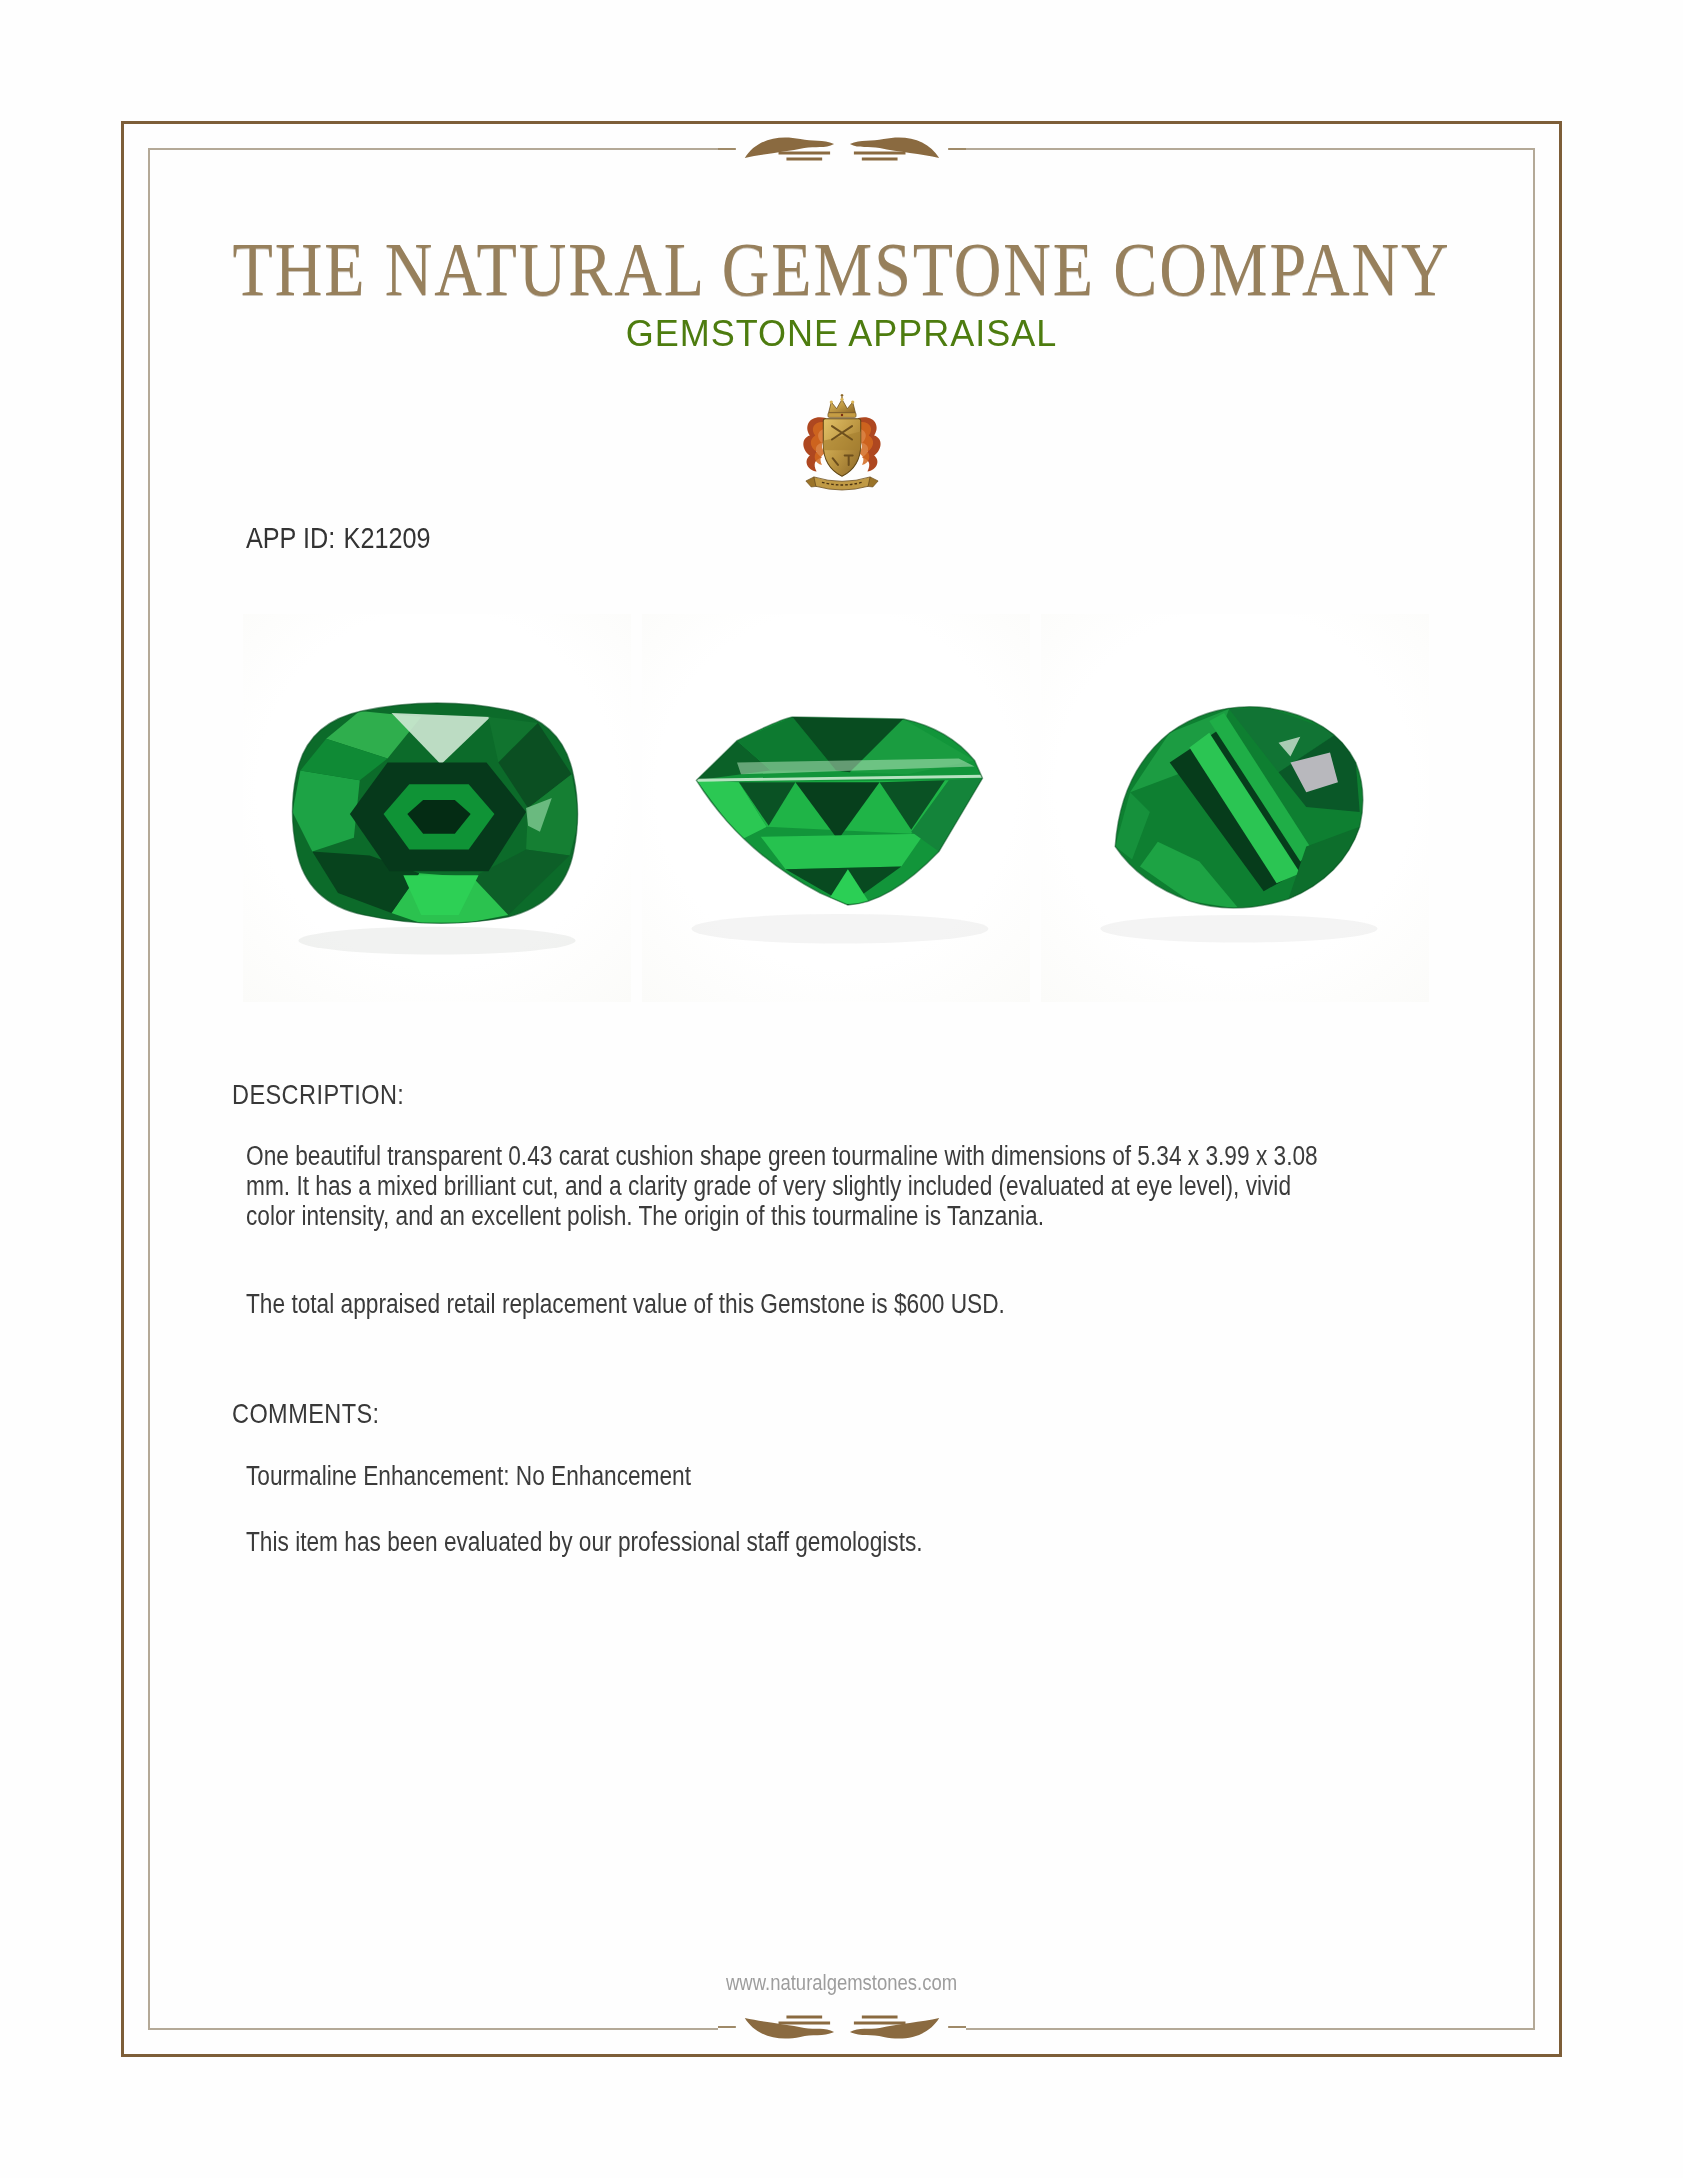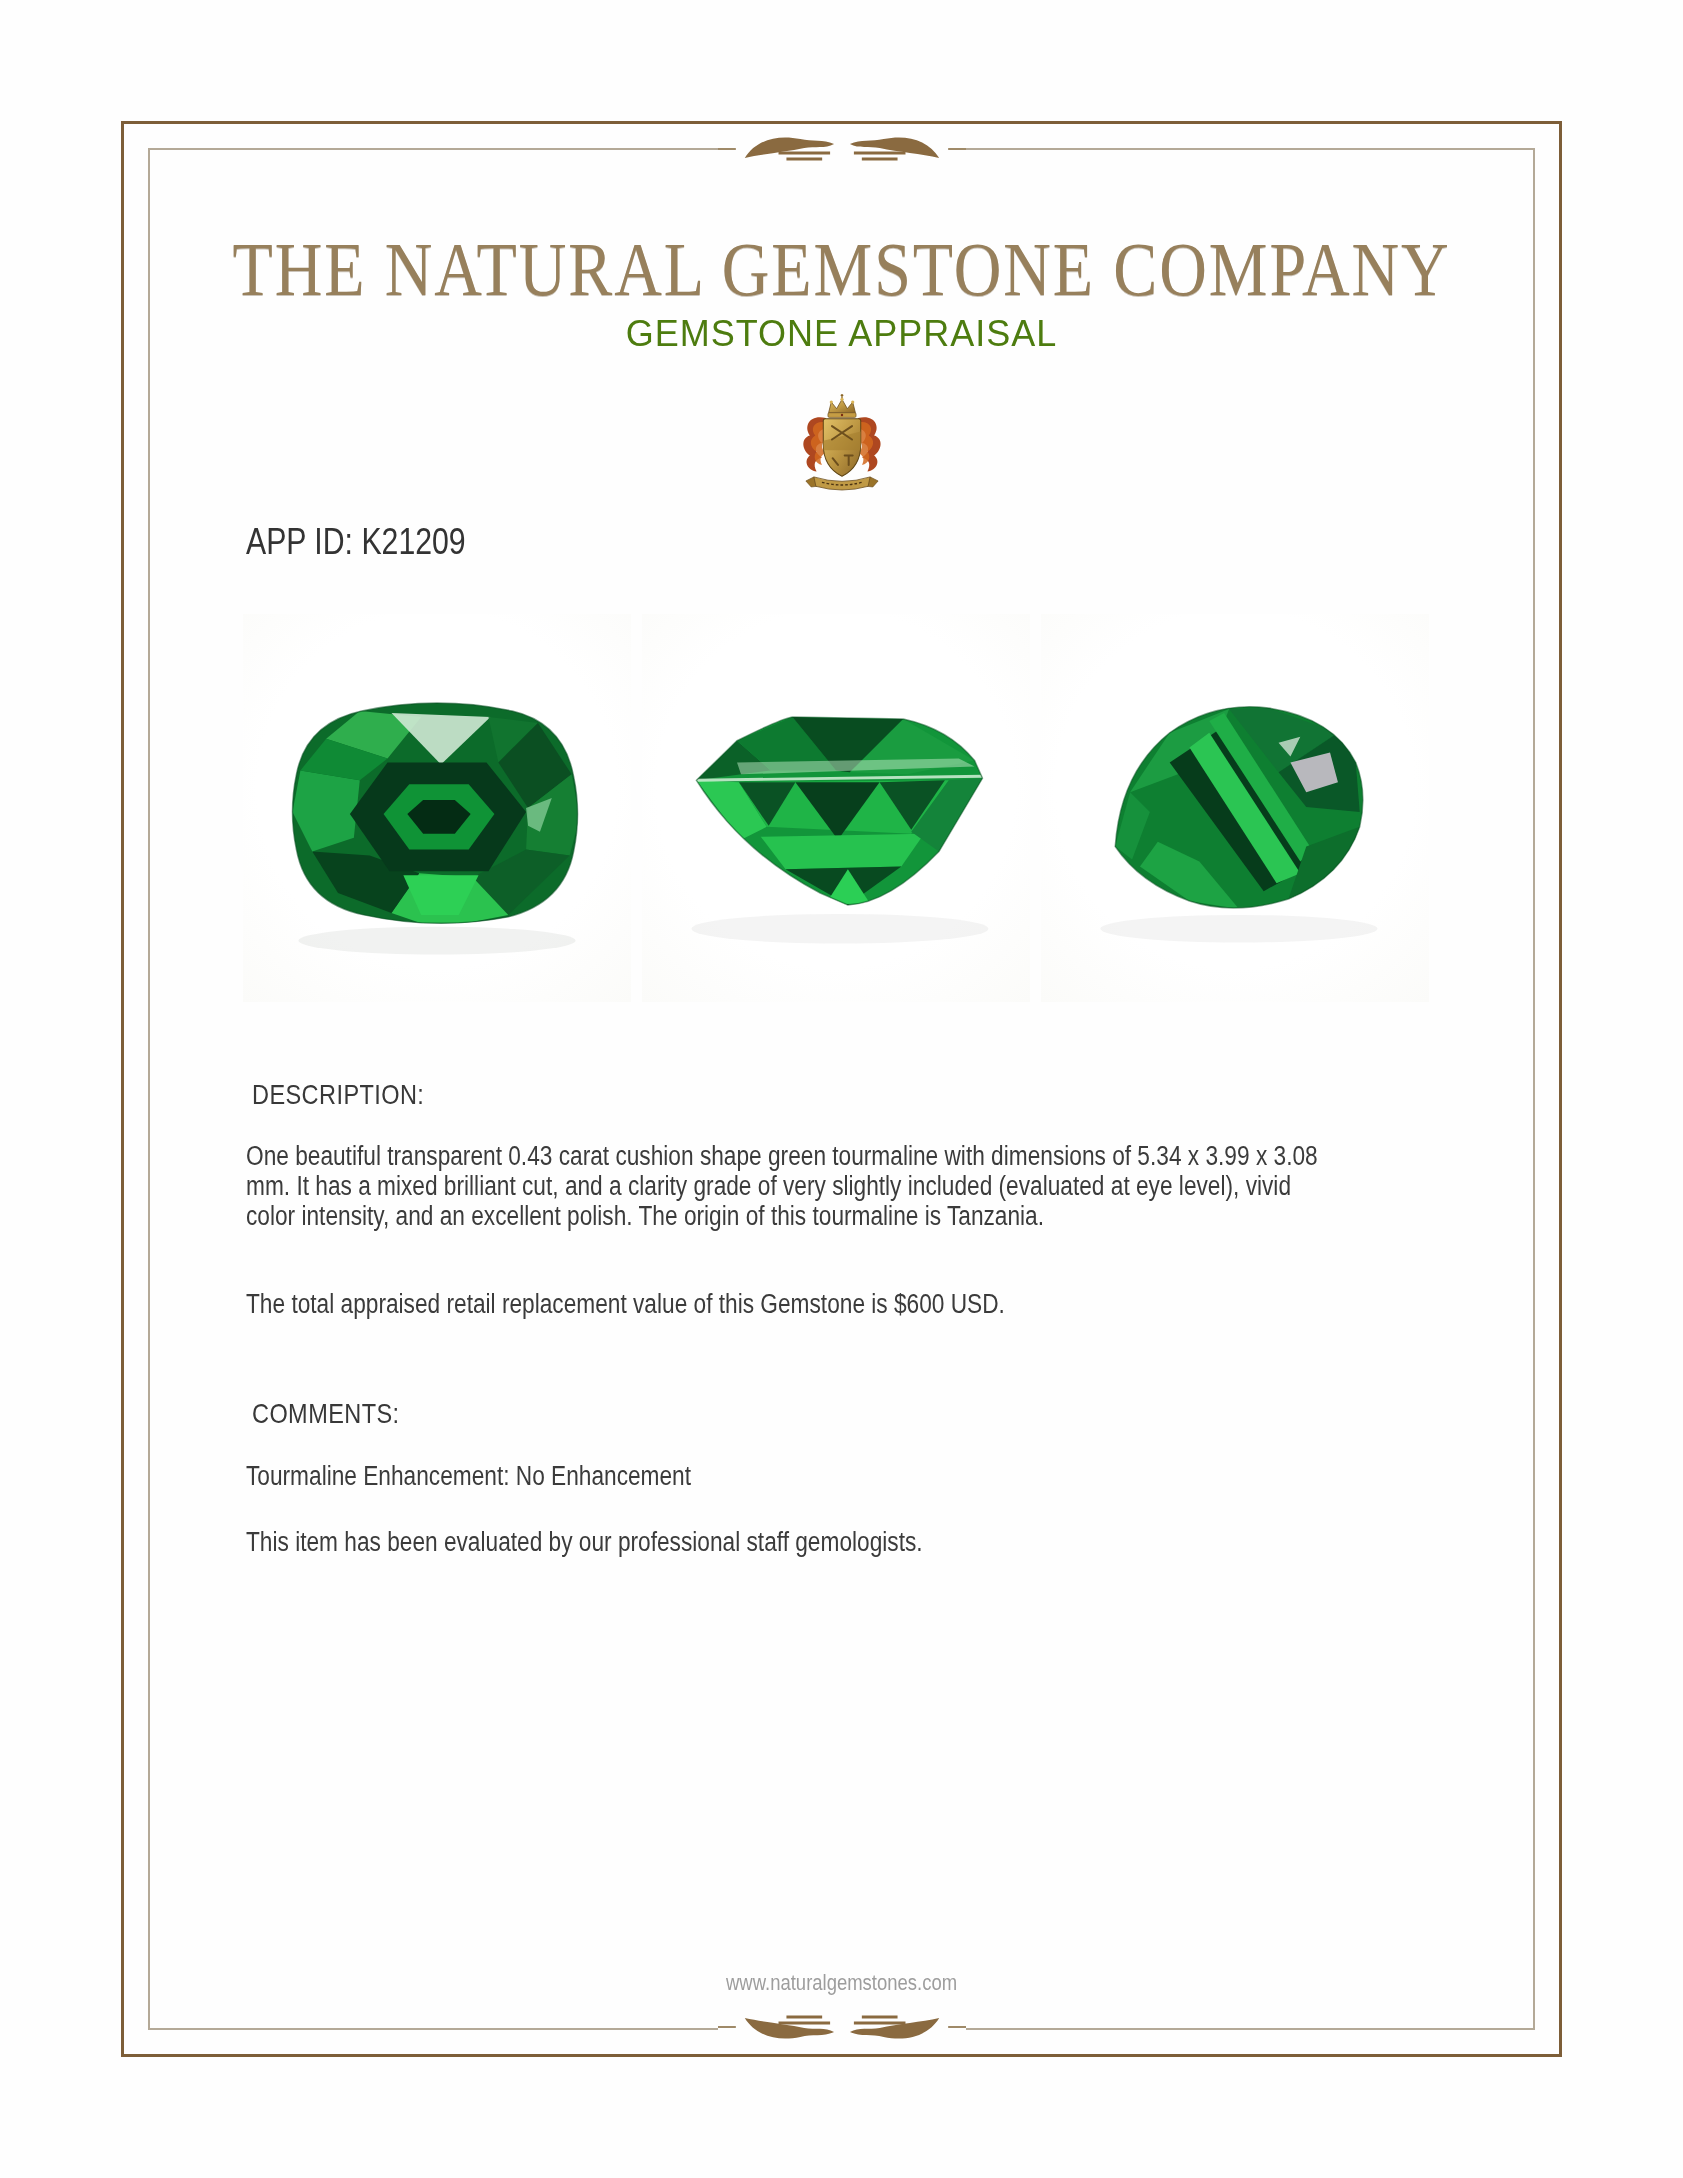--- a/index.html
+++ b/index.html
@@ -16,28 +16,28 @@
   .company-name{position:absolute;top:226px;left:0;width:100%;margin:0;text-align:center;
     font-family:"Liberation Serif", serif;font-weight:400;font-size:71px;letter-spacing:2px;
     color:#97805c;transform:scale(0.93,1.08);transform-origin:50% 0;
     text-shadow:0 1px 0 rgba(110,90,61,.35);white-space:nowrap;}
   .subtitle{position:absolute;top:313px;left:0;width:100%;text-align:center;
     font-size:36px;letter-spacing:1px;color:#4d7c0f;}
   .crest{position:absolute;top:394px;left:50%;transform:translateX(-50%);width:99px;height:97px;}
   
   .cond{transform:scaleX(0.84);transform-origin:0 0;}
   .cond-c{transform:scaleX(0.84);transform-origin:50% 0;}
-  .appid{position:absolute;left:246px;top:521px;font-size:36px;color:#333;white-space:nowrap;}
+  .appid{position:absolute;left:246px;top:521px;font-size:30px;color:#333;white-space:nowrap;}
   .appid .val{margin-left:10px;}
   
   .images{position:absolute;left:243px;top:614px;display:flex;gap:11px;}
   .tile{width:388px;height:388px;background:radial-gradient(circle at 50% 45%,#ffffff 62%,#fbfbf9 100%);}
   .tile svg{display:block;width:388px;height:388px;}
   
-  .sec-head{position:absolute;left:252px;font-size:28px;letter-spacing:0.5px;color:#383838;white-space:nowrap;}
+  .sec-head{position:absolute;left:232px;font-size:28px;letter-spacing:0.5px;color:#383838;white-space:nowrap;}
   .body-text{position:absolute;left:246px;width:1297px;font-size:27px;line-height:30px;color:#3b3b3b;}
   .one-line{white-space:nowrap;width:auto;}
   
   .footer-line{position:absolute;left:0;width:100%;text-align:center;color:#9d9d9d;font-size:22px;white-space:nowrap;}
 </style>
 </head>
 <body>
 
 <div class="page">
 

